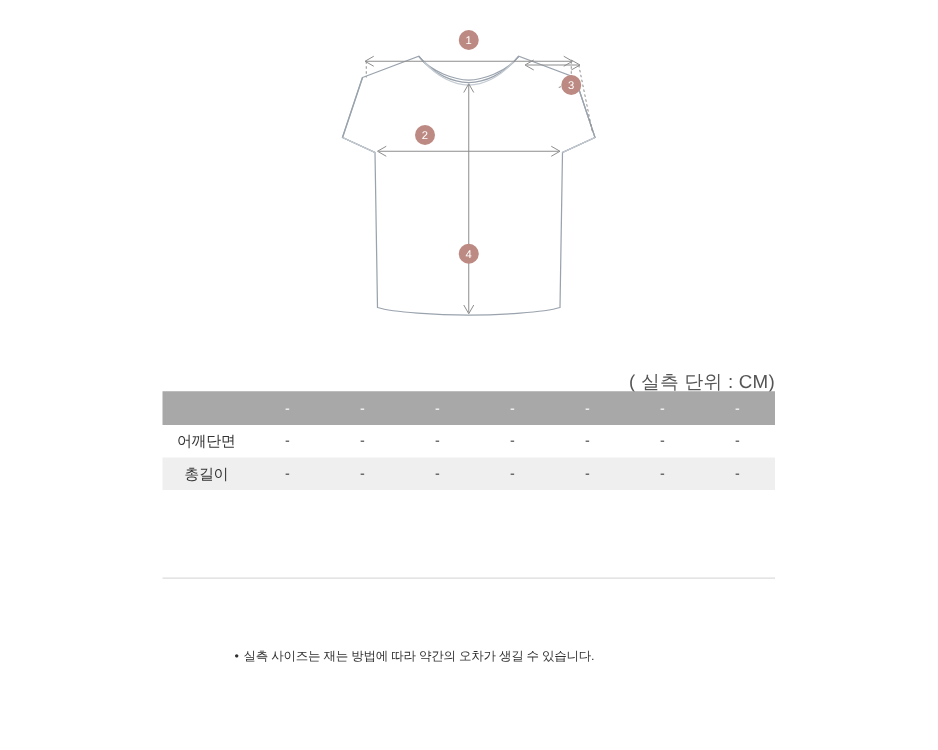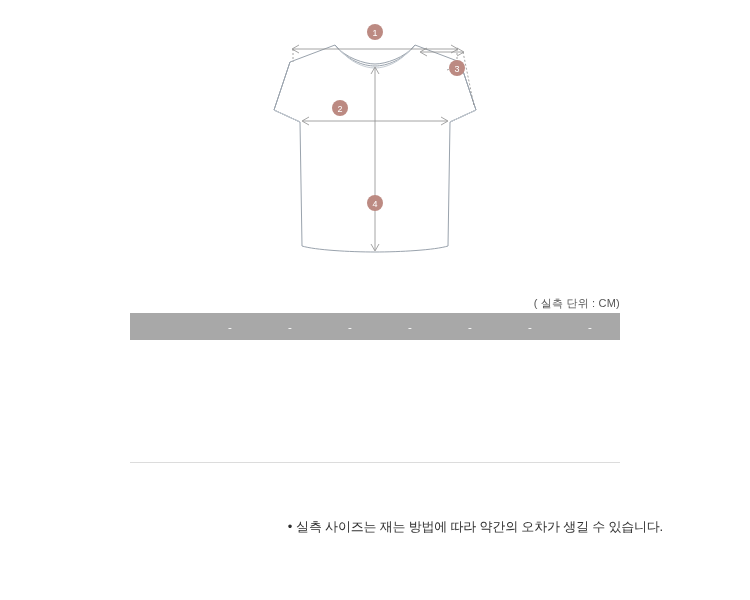--- a/index.html
+++ b/index.html
@@ -36,21 +36,21 @@
     font-family: "Liberation Sans", sans-serif;
     font-size: 9px;
     fill: #ffffff;
   }
 
   
   .unit-note {
     position: absolute;
     right: 130px;
     top: 296px;
-    font-size: 11px;
+    font-size: 15px;
     color: #555555;
     letter-spacing: 0.2px;
   }
 
   
   .size-table {
     position: absolute;
     left: 130px;
     top: 313px;
     width: 490px;
@@ -94,22 +94,22 @@
     height: 1px;
     background: #dcdcdc;
   }
 
   
   .footnote {
     position: absolute;
     left: 0;
     top: 518px;
     width: 663px;
-    text-align: right;
-    font-size: 13px;
+    text-align: center;
+    font-size: 10px;
     color: #2f2f2f;
     letter-spacing: -0.2px;
   }
   .footnote .bullet {
     color: #2f2f2f;
     margin-right: 4px;
   }
 </style>
 </head>
 <body>
@@ -191,20 +191,40 @@
         <th>-</th>
         <th>-</th>
         <th>-</th>
         <th>-</th>
         <th>-</th>
         <th>-</th>
         <th>-</th>
       </tr>
     </thead>
     <tbody>
+      <tr>
+        <td class="rowhead">어깨단면</td>
+        <td>-</td>
+        <td>-</td>
+        <td>-</td>
+        <td>-</td>
+        <td>-</td>
+        <td>-</td>
+        <td>-</td>
+      </tr>
+      <tr>
+        <td class="rowhead">총길이</td>
+        <td>-</td>
+        <td>-</td>
+        <td>-</td>
+        <td>-</td>
+        <td>-</td>
+        <td>-</td>
+        <td>-</td>
+      </tr>
     </tbody>
   </table>
 
   <div class="divider"></div>
 
   <div class="footnote">
     <span class="bullet">•</span><span>실측 사이즈는 재는 방법에 따라 약간의 오차가 생길 수 있습니다.</span>
   </div>
 
 </div>

